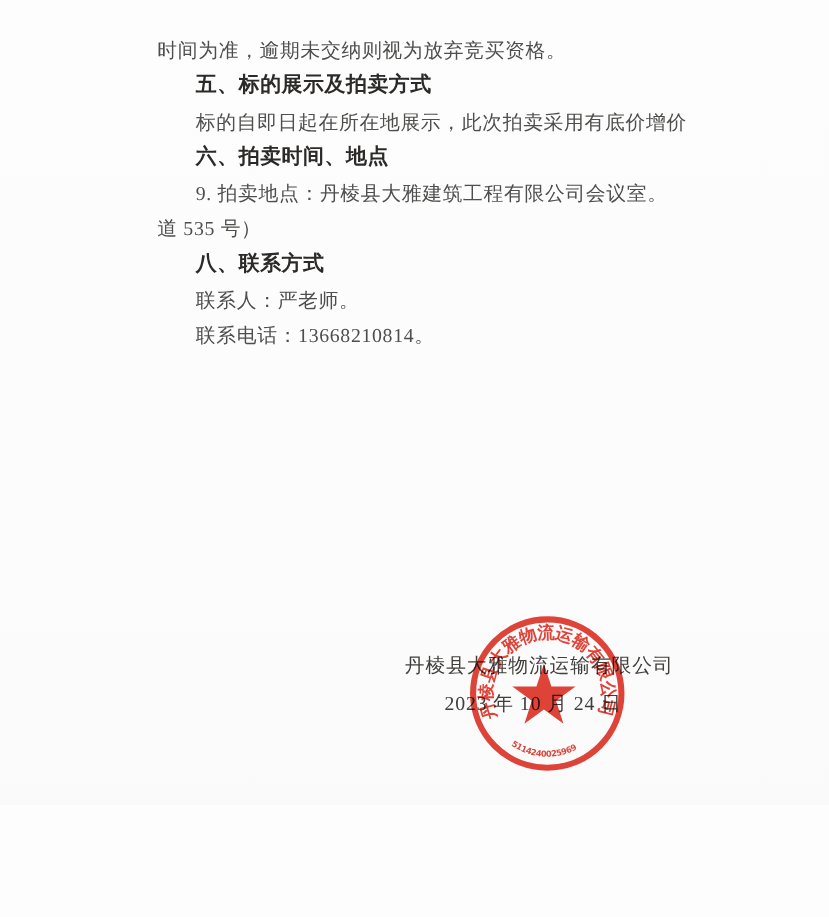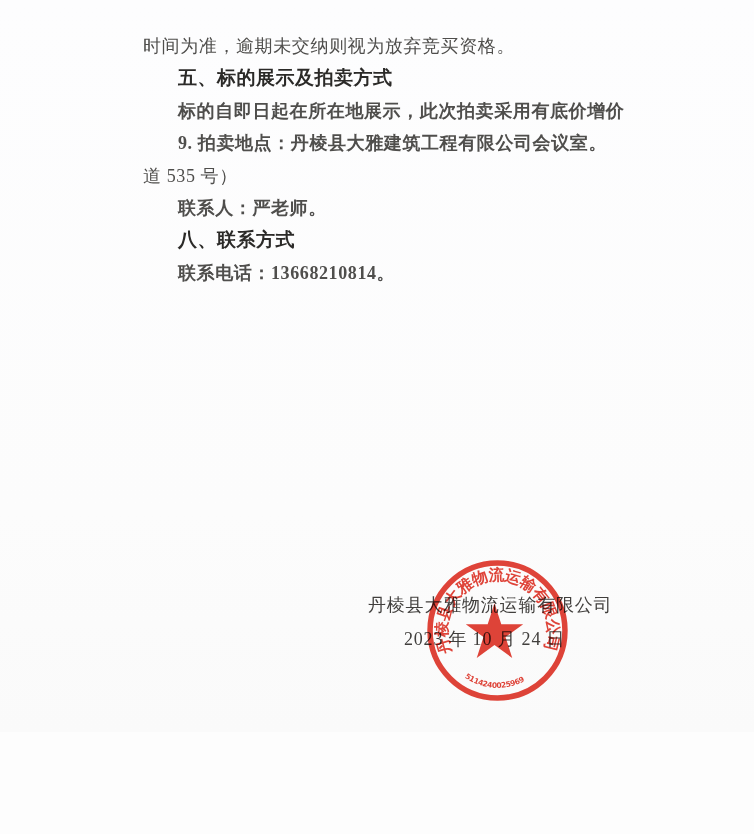--- a/index.html
+++ b/index.html
@@ -12,21 +12,21 @@
   }
   .text-block{
     position:absolute;left:143px;top:30px;width:540px;
   }
   .line{
     height:32.4px;line-height:32.4px;
     white-space:nowrap;
     font-size:18px;letter-spacing:0.6px;
     color:#4f4e4c;
   }
-  .line.indent{padding-left:35px;font-weight:bold;}
+  .line.indent{padding-left:35px;}
   .line.heading{
     font-family:Liberation Serif, serif;
     font-weight:700;font-size:19px;letter-spacing:0.5px;
     color:#2b2a28;
   }
   .sig-company{
     position:absolute;left:368px;top:593px;
     font-size:18px;letter-spacing:0.8px;color:#413f3d;
     white-space:nowrap;
   }
@@ -73,24 +73,25 @@
 </style>
 </head>
 <body>
 
 <div class="page">
 
   <div class="text-block">
       <div class="line body">时间为准，逾期未交纳则视为放弃竞买资格。</div>
       <div class="line heading indent">五、标的展示及拍卖方式</div>
       <div class="line body indent">标的自即日起在所在地展示，此次拍卖采用有底价增价</div>
+      <div class="line heading indent">六、拍卖时间、地点</div>
       <div class="line body indent">9. 拍卖地点：丹棱县大雅建筑工程有限公司会议室。</div>
       <div class="line body">道 535 号）</div>
+      <div class="line heading indent">八、联系方式</div>
       <div class="line body indent">联系人：严老师。</div>
-      <div class="line heading indent">八、联系方式</div>
       <div class="line body indent">联系电话：13668210814。</div>
     </div>
 
   <div class="sig-company">丹棱县大雅物流运输有限公司</div>
   <div class="sig-date">2023 年 10 月 24 日</div>
 
   <div class="seal">
     <svg viewBox="-76 -76 152 152" xmlns="http://www.w3.org/2000/svg">
       <defs>
         <path id="sealArcTop" d="M -45.32 21.13 A 50 50 0 1 1 45.32 21.13" fill="none"></path>

